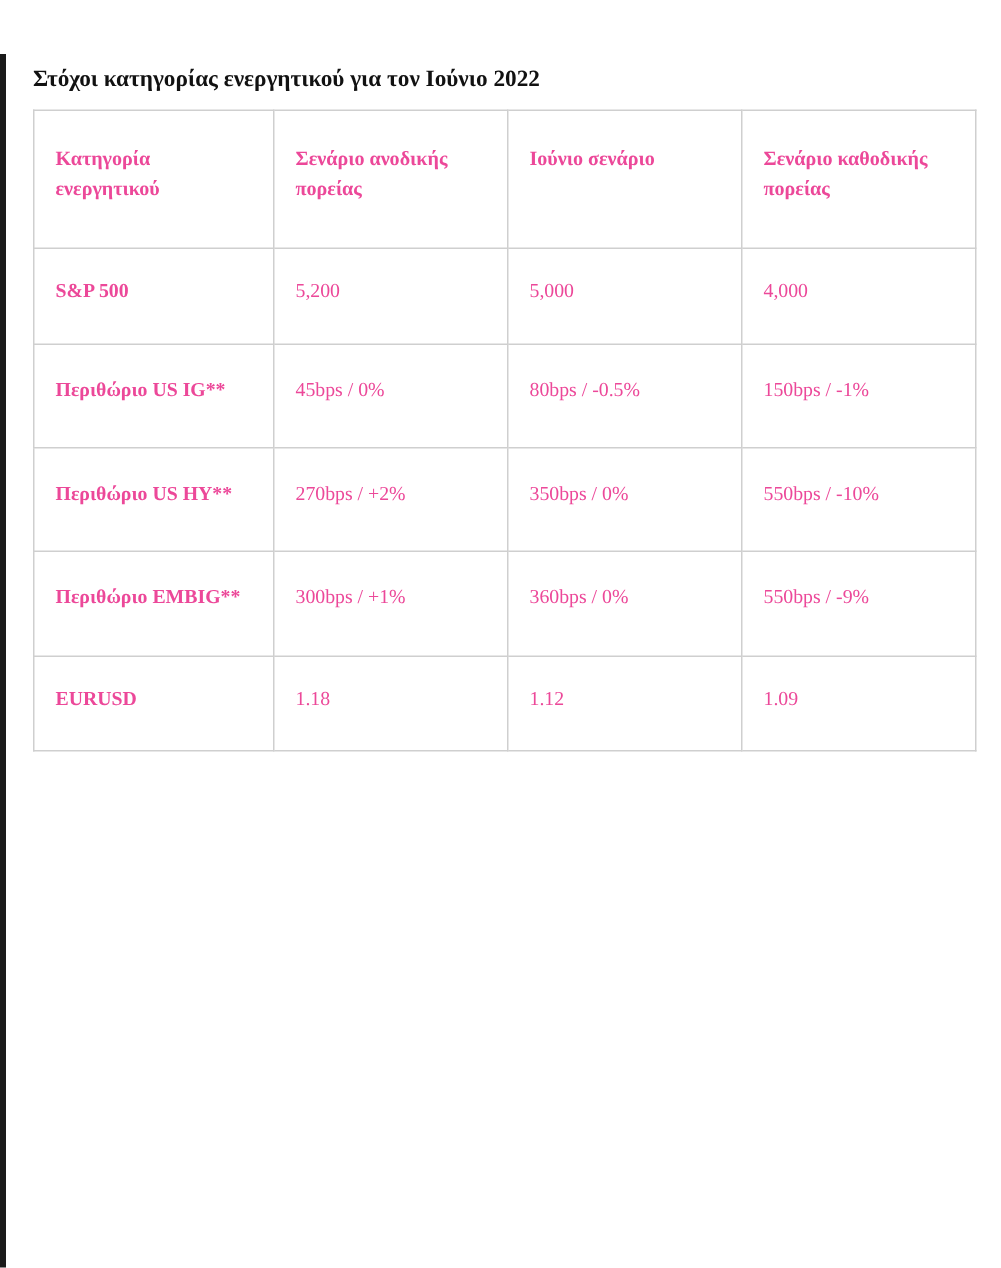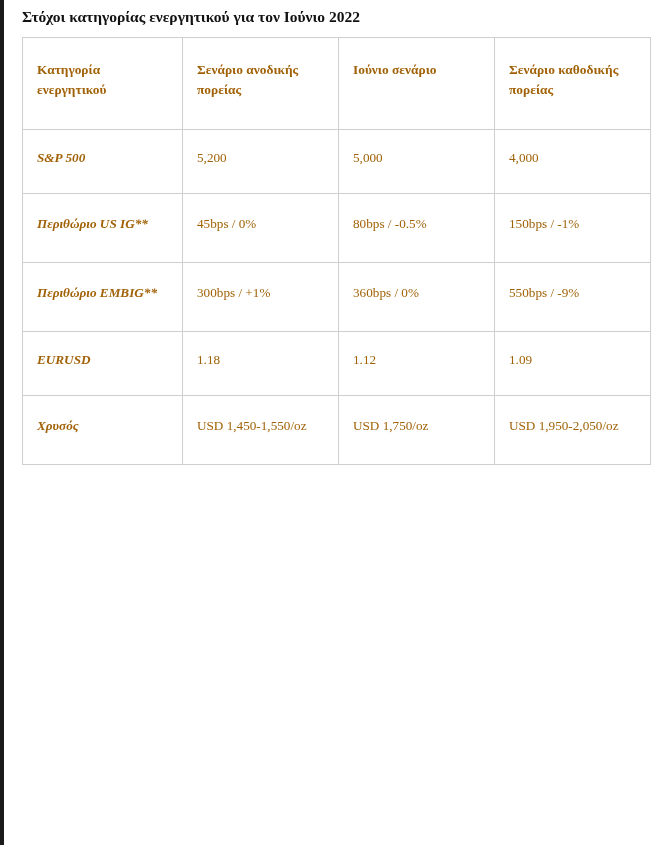--- a/index.html
+++ b/index.html
@@ -12,20 +12,21 @@
     min-height: 845px;
     font-family: "Liberation Serif", serif;
     color: #111111;
     position: relative;
   }
   .page {
     width: 667px;
     box-sizing: border-box;
     padding: 0;
     position: relative;
+    margin-top: 36px;
   }
   .left-rule {
     position: absolute;
     left: 0;
     top: 0;
     width: 4px;
     height: 845px;
     background: #1a1a1a;
   }
   .title {
@@ -43,32 +44,31 @@
     margin-left: 22px;
     width: 628px;
     background: #ffffff;
   }
   table.asset-table td {
     border: 1px solid #cfcfcf;
     vertical-align: top;
     padding: 16px 14px 16px 14px;
     font-size: 13.2px;
     line-height: 1.55;
-    color: #a16207;
+    color: #ec4899;
     font-family: "Liberation Serif", serif;
   }
   table.asset-table tr.header-row td {
     font-weight: bold;
     padding-top: 22px;
     padding-bottom: 28px;
     font-size: 13.4px;
   }
   table.asset-table td.cat {
     font-weight: bold;
-    font-style: italic;
   }
   table.asset-table td.val {
     font-weight: normal;
   }
   col.c1 { width: 160px; }
   col.c2 { width: 156px; }
   col.c3 { width: 156px; }
   col.c4 { width: 156px; }
   tr.r-tall td { padding-top: 20px; padding-bottom: 28px; padding-left: 14px; }
   tr.r-norm td { padding-top: 18px; padding-bottom: 24px; }
@@ -108,37 +108,37 @@
 
 
 
       <tr class="r-tall">
         <td class="cat">Περιθώριο US IG**</td>
         <td class="val">45bps / 0%</td>
         <td class="val">80bps / -0.5%</td>
         <td class="val">150bps / -1%</td>
       </tr>
 
+      <tr class="r-tall">
+        <td class="cat">Περιθώριο US HY**</td>
+        <td class="val">270bps / +2%</td>
+        <td class="val">350bps / 0%</td>
+        <td class="val">550bps / -10%</td>
+      </tr>
 
       <tr class="r-tall">
         <td class="cat">Περιθώριο EMBIG**</td>
         <td class="val">300bps / +1%</td>
         <td class="val">360bps / 0%</td>
         <td class="val">550bps / -9%</td>
       </tr>
 
       <tr class="r-norm">
         <td class="cat">EURUSD</td>
         <td class="val">1.18</td>
         <td class="val">1.12</td>
         <td class="val">1.09</td>
       </tr>
 
-      <tr class="r-tall">
-        <td class="cat">Χρυσός</td>
-        <td class="val">USD 1,450-1,550/oz</td>
-        <td class="val">USD 1,750/oz</td>
-        <td class="val">USD 1,950-2,050/oz</td>
-      </tr>
     </tbody>
   </table>
 
 </div>
 
 </body></html>

